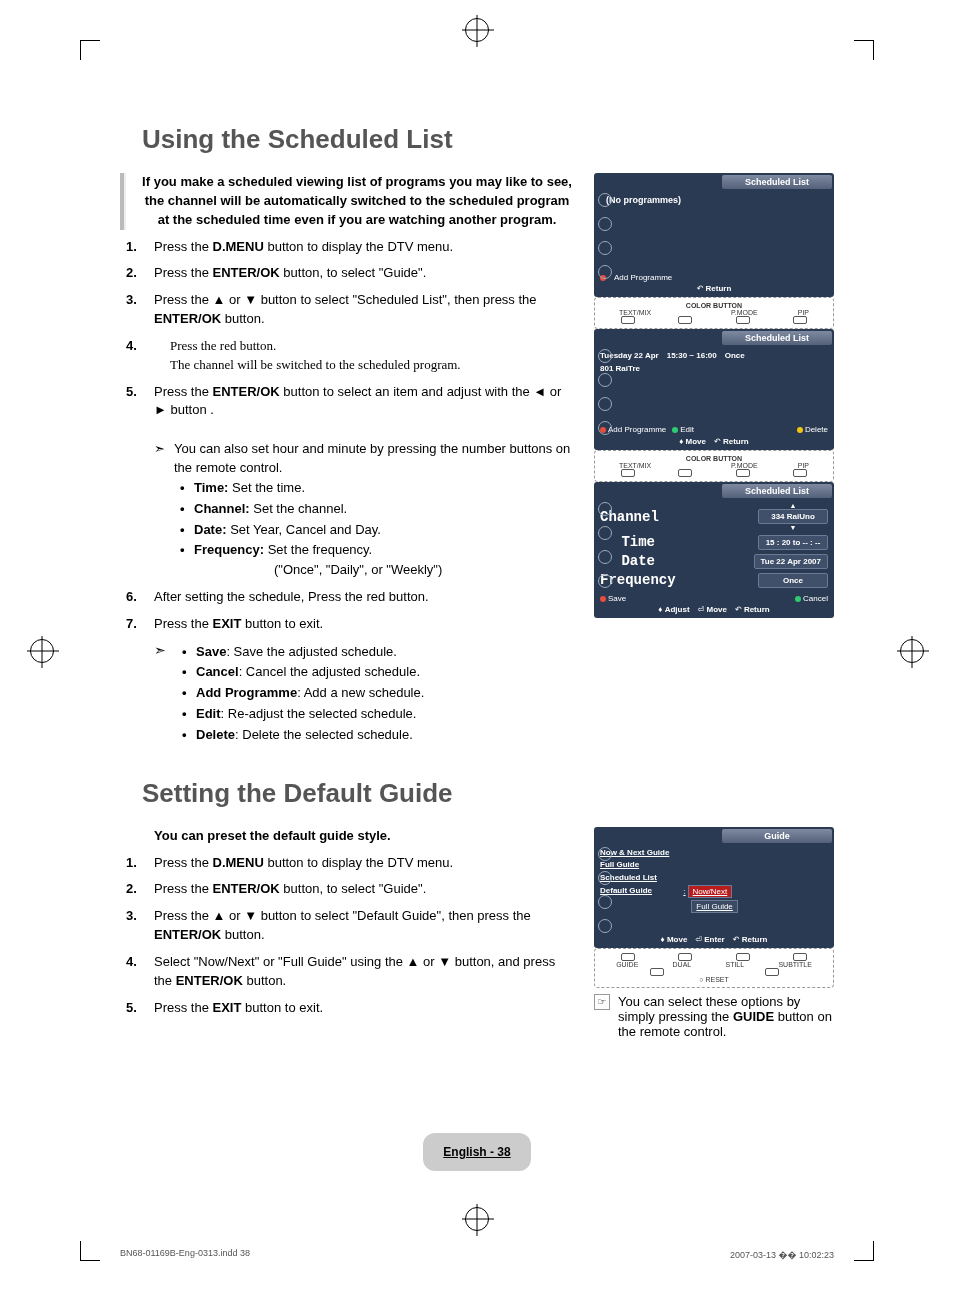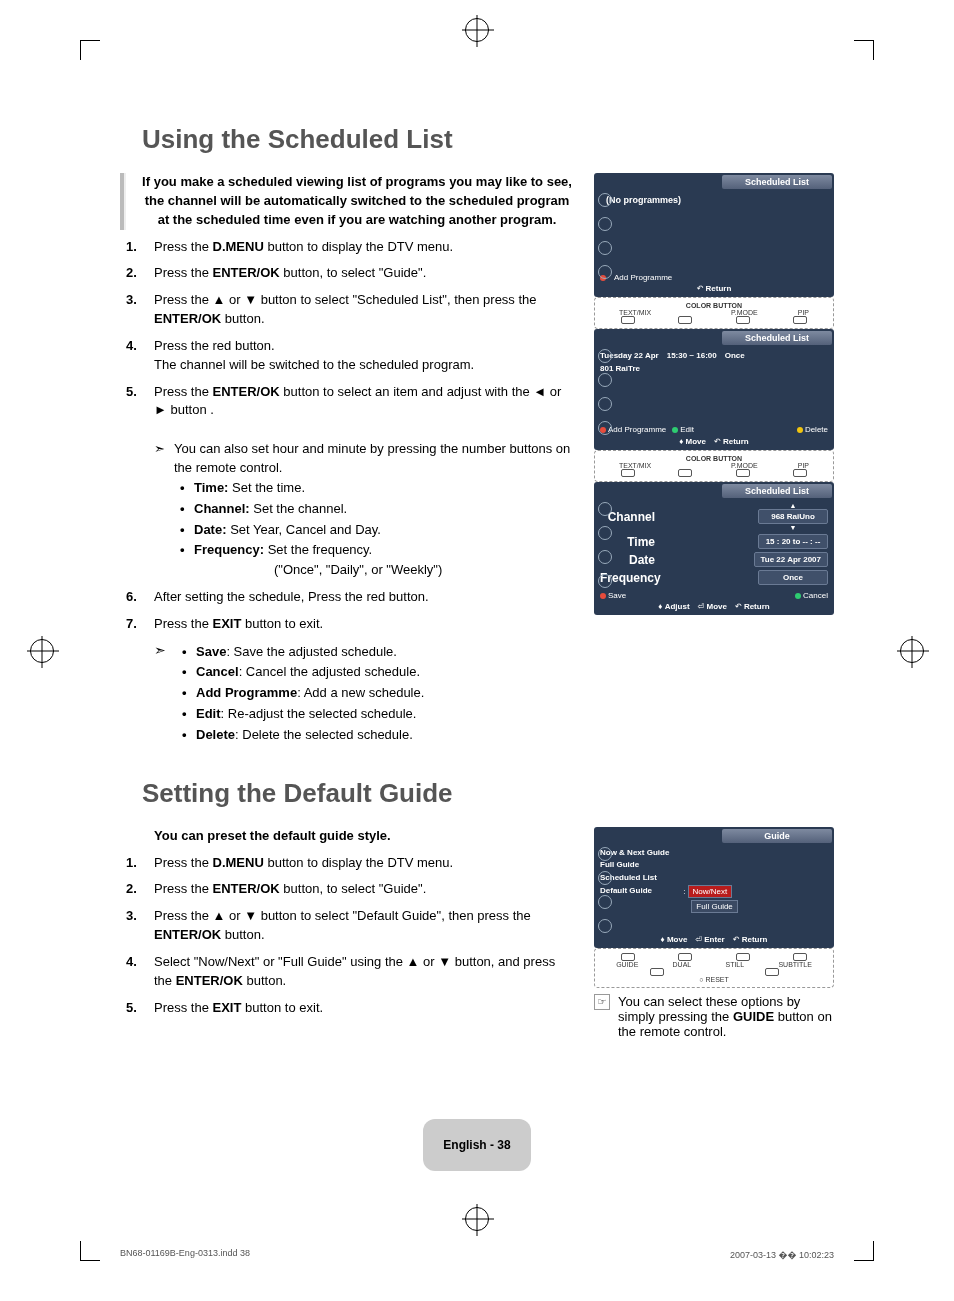--- a/index.html
+++ b/index.html
@@ -38,21 +38,21 @@
   .col-left { flex:1; }
   .col-right { width:240px; flex-shrink:0; display:flex; flex-direction:column; gap:0; }
 
   .intro-row { display:flex; gap:12px; margin-bottom:8px;text-align:center; }
   .intro-bar { width:10px; height:auto; background:#eee; border-left:4px solid #bbb; }
   .intro-text { font-weight:bold; font-size:13px; line-height:1.45; }
 
   ol.steps { list-style:none; counter-reset:step; font-size:13px; margin-left:34px; }
   ol.steps > li { counter-increment:step; margin-bottom:8px; position:relative; line-height:1.45; }
   ol.steps > li::before { content:counter(step) "."; font-weight:bold; position:absolute; left:-28px; }
-  .sub { margin-left:0; font-size:13px; line-height:1.45; }
+  .sub { margin-left:16px; font-size:13px; line-height:1.45;font-family:Liberation Serif, serif; }
   .arrow-sub { margin-left:20px; position:relative; font-size:13px; }
   .arrow-sub::before { content:"➣"; position:absolute; left:-20px; }
   .bullet-sub { margin-left:22px; position:relative; font-size:13px; line-height:1.6; }
   .bullet-sub::before { content:"•"; position:absolute; left:-14px; font-weight:bold; }
   .indent-more { margin-left:70px; }
   .freehints { display:flex; gap:0; align-items:flex-start; margin-left:0; }
   .freehints-mark { width:20px; font-size:14px; }
   b { font-weight:bold; }
 
   
@@ -62,40 +62,40 @@
   .osd-footer { display:flex; gap:8px; justify-content:center; font-size:8px; margin-top:2px; }
   .osd-actions { display:flex; gap:6px; font-size:8px; margin-top:6px; align-items:center; }
   .dot { display:inline-block; width:6px; height:6px; border-radius:50%; margin-right:2px; vertical-align:middle;}
   .dot-red{background:#e74c3c;} .dot-green{background:#2ecc71;} .dot-yellow{background:#f1c40f;}
   .side-icons { position:absolute; left:4px; top:20px; display:flex; flex-direction:column; gap:10px; }
   .side-icons .ic { width:14px; height:14px; border:1px solid #9ab; border-radius:50%; }
   .osd-body { min-height:86px; }
   .rowline { display:flex; gap:8px; font-size:8px; font-weight:bold; padding:2px 0;}
   .chipbox { background:#40506a; border:1px solid #6a7a94; border-radius:2px; padding:2px 6px; font-size:8px; min-width:70px; text-align:center; font-weight:bold;}
   .fieldrow { display:flex; justify-content:space-between; align-items:center; margin:0 0 3px 0; gap:6px;}
-  .fieldlbl { font-size:12px; font-weight:bold; width:55px; text-align:right;}
+  .fieldlbl { font-size:14px; font-weight:bold; width:55px; text-align:right;font-family:Liberation Mono, monospace;}
   .arrows-tiny { font-size:7px; text-align:center; line-height:1; }
 
   .remote-strip { border:1px dashed #999; border-radius:4px; padding:4px 6px; background:#fff; font-size:8px; color:#333; text-align:center; }
   .remote-strip .row { display:flex; justify-content:space-around; align-items:center; gap:4px; }
   .remote-strip .lab { font-size:7px; }
   .remote-strip .btn { width:14px; height:8px; border:1px solid #555; border-radius:2px; display:inline-block;}
   .color-label { font-size:7px; font-weight:bold; }
 
-  .osd-guide .body-row { display:flex; gap:10px; }
+  .osd-guide .body-row { display:flex; gap:10px;text-decoration:underline; }
   .osd-guide .leftlist { font-size:8px; font-weight:bold; line-height:1.6; }
   .osd-guide .val { font-size:8px; display:flex; flex-direction:column; gap:2px; margin-left:4px;}
   .osd-guide .opt { background:#3b4a63; padding:1px 4px; border:1px solid #6a7a94;}
   .osd-guide .opt.sel { background:#b91c1c; }
 
   .note-row { display:flex; gap:8px; font-size:13px; margin-top:6px; }
   .note-icon { width:16px; height:16px; border:1px solid #999; display:flex; align-items:center; justify-content:center; font-size:10px; flex-shrink:0;}
 
   .page-footer { position:absolute; bottom:10px; left:0; right:0; text-align:center; }
-  .pill { display:inline-block; background:#ccc; color:#000; font-weight:bold; font-size:12px; padding:19px 20px; border-radius:12px;}
+  .pill { display:inline-block; background:#ccc; color:#000; font-weight:bold; font-size:12px; padding:12px 20px; border-radius:12px;text-decoration:underline;}
   .footer-meta { position:absolute; bottom:40px; left:120px; right:120px; display:flex; justify-content:space-between; font-size:9px; color:#555;}
 </style>
 </head>
 <body>
 
 <div class="crop-mark cm-tl"></div>
 <div class="crop-mark cm-tr"></div>
 <div class="crop-mark cm-bl"></div>
 <div class="crop-mark cm-br"></div>
 <div class="reg-mark rm-top"></div>
@@ -241,21 +241,21 @@
             <div class="ic"></div>
             <div class="ic"></div>
             <div class="ic"></div>
             <div class="ic"></div>
           </div>
         <div class="osd-body">
           <div class="fieldrow">
               <span class="fieldlbl">Channel</span>
             <div>
                 <div class="arrows-tiny">▲</div>
-                <div class="chipbox">968 RaiUno</div>
+                <div class="chipbox">334 RaiUno</div>
                 <div class="arrows-tiny">▼</div>
               </div>
           </div>
           <div class="fieldrow">
               <span class="fieldlbl">Time</span>
               <div class="chipbox">15 : 20 to -- : --</div>
             </div>
           <div class="fieldrow">
               <span class="fieldlbl">Date</span>
               <div class="chipbox">Tue 22 Apr 2007</div>

